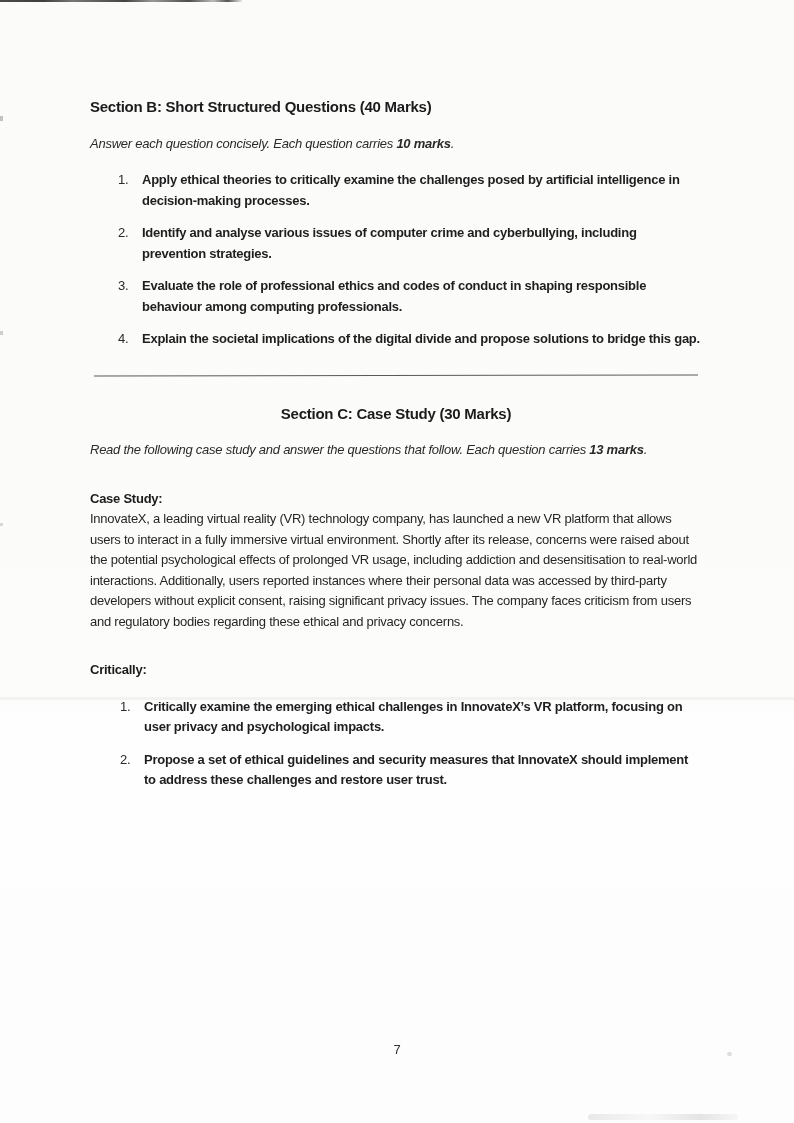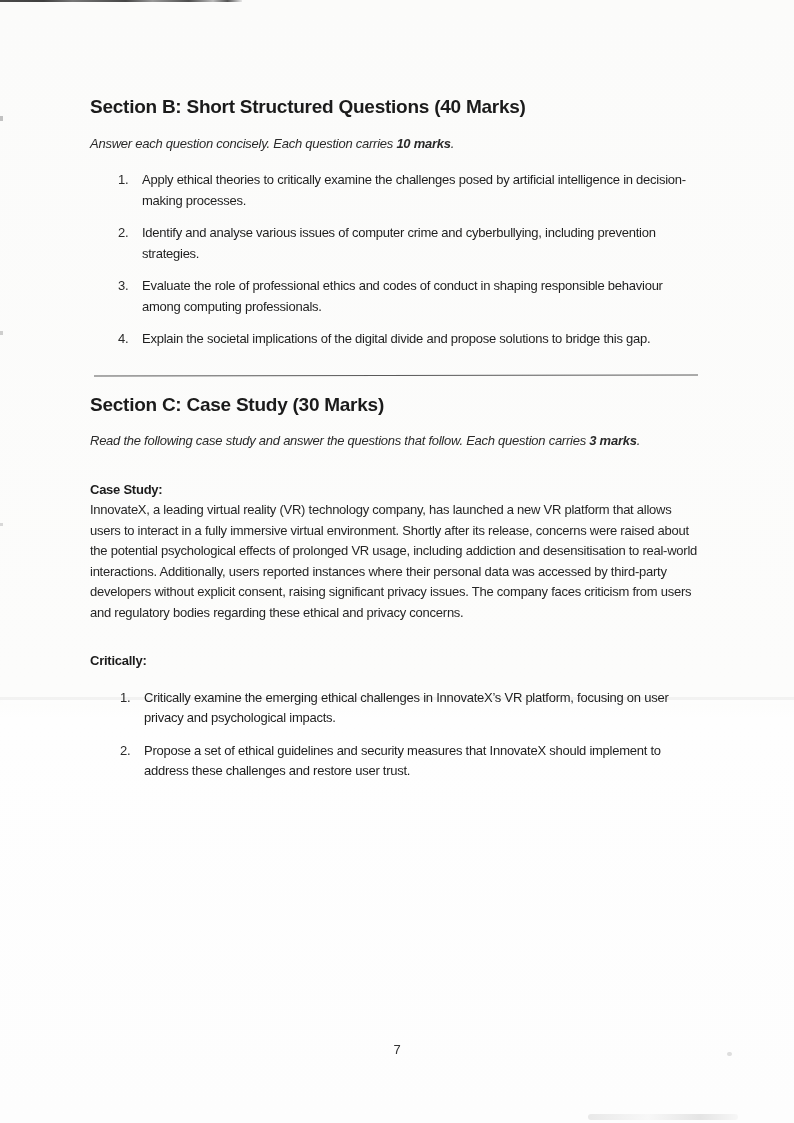--- a/index.html
+++ b/index.html
@@ -22,21 +22,21 @@
   }
   .content {
     position: absolute;
     top: 97px;
     left: 90px;
     width: 612px;
   }
   .section-heading {
     font-weight: 700;
     color: #1b1b1b;
-    font-size: 19px;
+    font-size: 15px;
     margin: 0;
   }
   .instruction {
     font-style: italic;
     margin-top: 16px;
     color: #2a2a2a;
   }
   .instruction .marks {
     font-weight: 700;
   }
@@ -48,32 +48,33 @@
     display: flex;
     margin-bottom: 12px;
   }
   .q-num {
     width: 24px;
     flex-shrink: 0;
     color: #2a2a2a;
   }
   .q-text {
     flex: 1;
-    font-weight: 400;
+    font-weight: 700;
     color: #1e1e1e;
   }
   .divider {
     border: none;
     border-top: 1.6px solid #5a5a5a;
     margin: 25px 0 0 4px;
     width: 604px;
     transform: rotate(-0.08deg);
   }
   .sec-c-heading {
-    margin-top: 19px;
+    margin-top: 28px;
+    text-align: center;
   }
   .label-bold {
     font-weight: 700;
     color: #1b1b1b;
     margin-top: 28px;
   }
   .case-paragraph {
     margin-top: 0;
     color: #262626;
   }
@@ -172,21 +173,21 @@
       <div class="q-item">
         <span class="q-num">4.</span>
         <span class="q-text">Explain the societal implications of the digital divide and propose solutions to bridge this gap.</span>
       </div>
     </div>
 
     <hr class="divider">
 
     <div class="section-heading sec-c-heading">Section C: Case Study (30 Marks)</div>
 
-    <div class="instruction"><span>Read the following case study and answer the questions that follow. Each question carries </span><span class="marks">3 marks</span><span>.</span></div>
+    <div class="instruction"><span>Read the following case study and answer the questions that follow. Each question carries </span><span class="marks">13 marks</span><span>.</span></div>
 
     <div class="label-bold">Case Study:</div>
 
     <div class="case-paragraph">InnovateX, a leading virtual reality (VR) technology company, has launched a new VR platform that allows users to interact in a fully immersive virtual environment. Shortly after its release, concerns were raised about the potential psychological effects of prolonged VR usage, including addiction and desensitisation to real-world interactions. Additionally, users reported instances where their personal data was accessed by third-party developers without explicit consent, raising significant privacy issues. The company faces criticism from users and regulatory bodies regarding these ethical and privacy concerns.</div>
 
     <div class="label-bold">Critically:</div>
 
     <div class="qlist questions-list">
       <div class="q-item">
         <span class="q-num">1.</span>

